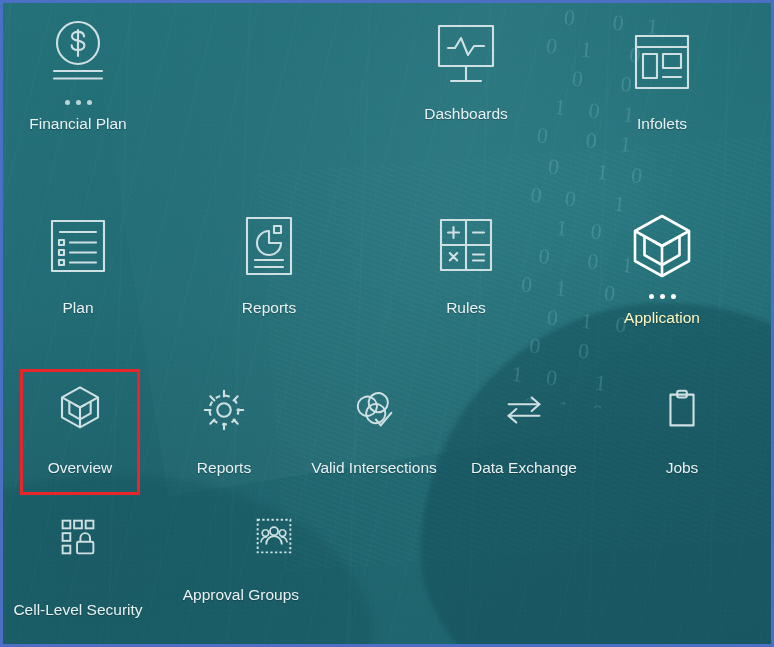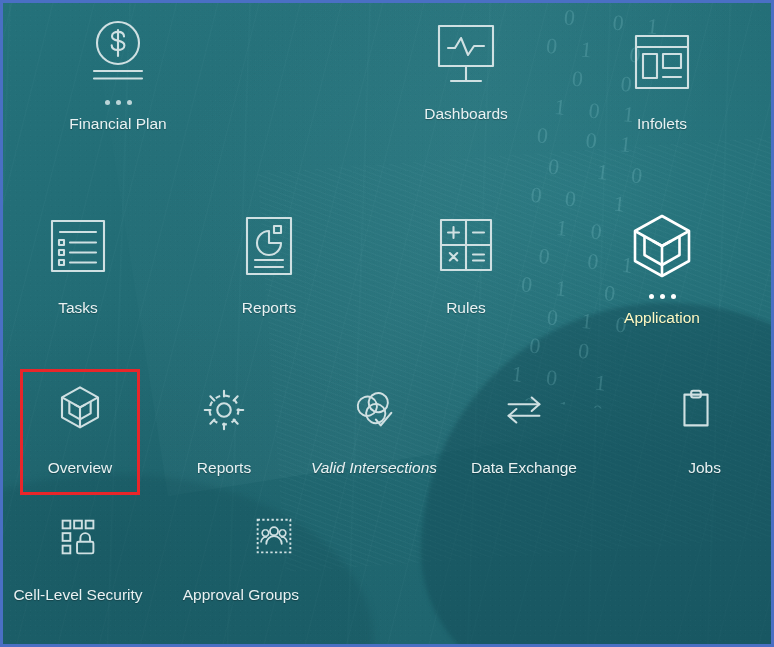--- a/index.html
+++ b/index.html
@@ -220,21 +220,21 @@
  0  0 1
 0 1  0
   0 1 0
  0  0
 1 0  1
  0 1 0</div>
     <div class="bg-noise"></div>
   </div>
 
   <div id="card-grid">
-      <div class="card" style="left: 8px; top: 14px; padding-left: 32px;">
+      <div class="card" style="left: 0px; top: 14px;">
         <div class="card-icon">
           <svg width="74" height="78" viewBox="0 0 74 78">
         <circle cx="37" cy="26" r="21" fill="none" stroke="#cfe0e2" stroke-width="2.1" stroke-linecap="round" stroke-linejoin="round"></circle>
         <path d="M37 13 L37 39" fill="none" stroke="#cfe0e2" stroke-width="2.1" stroke-linecap="round" stroke-linejoin="round"></path>
         <path d="M43 19.5 c0-3.2-2.8-4.6-6-4.6 -3.2 0-6 1.5-6 4.3 0 2.8 2.6 3.8 6 4.4 3.6 .7 6.4 1.8 6.4 4.8 0 3-3 4.5-6.4 4.5 -3.4 0-6.3-1.5-6.3-4.7" fill="none" stroke="#cfe0e2" stroke-width="2.1" stroke-linecap="round" stroke-linejoin="round"></path>
         <path d="M13 54 L61 54" fill="none" stroke="#cfe0e2" stroke-width="2.1" stroke-linecap="round" stroke-linejoin="round"></path>
         <path d="M13 61.5 L61 61.5" fill="none" stroke="#cfe0e2" stroke-width="2.1" stroke-linecap="round" stroke-linejoin="round"></path>
       </svg>
         </div>
         <div class="dots">
@@ -273,21 +273,21 @@
         <rect x="11" y="10" width="52" height="50" fill="none" stroke="#cfe0e2" stroke-width="2.1" stroke-linecap="round" stroke-linejoin="round"></rect>
         <path d="M19 21 L55 21" fill="none" stroke="#cfe0e2" stroke-width="2.1" stroke-linecap="round" stroke-linejoin="round"></path>
         <rect x="18" y="29" width="5" height="5" fill="none" stroke="#cfe0e2" stroke-width="2.1" stroke-linecap="round" stroke-linejoin="round"></rect>
         <path d="M29 31.5 L55 31.5" fill="none" stroke="#cfe0e2" stroke-width="2.1" stroke-linecap="round" stroke-linejoin="round"></path>
         <rect x="18" y="39" width="5" height="5" fill="none" stroke="#cfe0e2" stroke-width="2.1" stroke-linecap="round" stroke-linejoin="round"></rect>
         <path d="M29 41.5 L55 41.5" fill="none" stroke="#cfe0e2" stroke-width="2.1" stroke-linecap="round" stroke-linejoin="round"></path>
         <rect x="18" y="49" width="5" height="5" fill="none" stroke="#cfe0e2" stroke-width="2.1" stroke-linecap="round" stroke-linejoin="round"></rect>
         <path d="M29 51.5 L55 51.5" fill="none" stroke="#cfe0e2" stroke-width="2.1" stroke-linecap="round" stroke-linejoin="round"></path>
       </svg>
         </div>
-        <div class="card-label">Tasks</div>
+        <div class="card-label">Plan</div>
       </div>
       <div class="card" style="left: 191px; top: 208px;">
         <div class="card-icon">
           <svg width="74" height="78" viewBox="0 0 74 78">
         <rect x="15" y="7" width="44" height="56" fill="none" stroke="#cfe0e2" stroke-width="2.1" stroke-linecap="round" stroke-linejoin="round"></rect>
         <path d="M37 20 a12 12 0 1 0 12 12 L37 32 Z" fill="none" stroke="#cfe0e2" stroke-width="2.1" stroke-linecap="round" stroke-linejoin="round"></path>
         <rect x="42" y="15" width="7" height="7" fill="none" stroke="#cfe0e2" stroke-width="2.1" stroke-linecap="round" stroke-linejoin="round"></rect>
         <path d="M23 49 L51 49" fill="none" stroke="#cfe0e2" stroke-width="2.1" stroke-linecap="round" stroke-linejoin="round"></path>
         <path d="M23 56 L51 56" fill="none" stroke="#cfe0e2" stroke-width="2.1" stroke-linecap="round" stroke-linejoin="round"></path>
       </svg>
@@ -341,21 +341,21 @@
         <div class="card-icon">
           <svg width="50" height="52" viewBox="0 0 52 52">
         <circle cx="26" cy="26" r="7" fill="none" stroke="#cfe0e2" stroke-width="2.2"></circle>
         <path d="M26 6 L26 12 M26 40 L26 46 M6 26 L12 26 M40 26 L46 26
                  M11.8 11.8 L16 16 M36 36 L40.2 40.2 M40.2 11.8 L36 16 M16 36 L11.8 40.2" fill="none" stroke="#cfe0e2" stroke-width="2.2" stroke-linecap="round"></path>
         <circle cx="26" cy="26" r="15" fill="none" stroke="#cfe0e2" stroke-width="2.2" stroke-dasharray="5 5.2"></circle>
       </svg>
         </div>
         <div class="card-label">Reports</div>
       </div>
-      <div class="card" style="left: 296px; top: 368px; font-style: italic;">
+      <div class="card" style="left: 296px; top: 368px;">
         <div class="card-icon">
           <svg width="50" height="52" viewBox="0 0 52 52">
         <g transform="rotate(-18 26 24)">
           <circle cx="20" cy="20" r="10" fill="none" stroke="#cfe0e2" stroke-width="2"></circle>
           <circle cx="32" cy="20" r="10" fill="none" stroke="#cfe0e2" stroke-width="2"></circle>
           <circle cx="26" cy="30" r="10" fill="none" stroke="#cfe0e2" stroke-width="2"></circle>
         </g>
         <path d="M28 36 L33 42 L44 29" fill="none" stroke="#cfe0e2" stroke-width="2.2" stroke-linecap="round" stroke-linejoin="round"></path>
       </svg>
         </div>
@@ -365,30 +365,30 @@
         <div class="card-icon">
           <svg width="50" height="52" viewBox="0 0 52 52">
         <path d="M10 20 L42 20" fill="none" stroke="#cfe0e2" stroke-width="2.2" stroke-linecap="round"></path>
         <path d="M34 13 L42 20 L34 27" fill="none" stroke="#cfe0e2" stroke-width="2.2" stroke-linecap="round" stroke-linejoin="round"></path>
         <path d="M42 32 L10 32" fill="none" stroke="#cfe0e2" stroke-width="2.2" stroke-linecap="round"></path>
         <path d="M18 25 L10 32 L18 39" fill="none" stroke="#cfe0e2" stroke-width="2.2" stroke-linecap="round" stroke-linejoin="round"></path>
       </svg>
         </div>
         <div class="card-label">Data Exchange</div>
       </div>
-      <div class="card" style="left: 568px; top: 368px; align-items: flex-end;">
+      <div class="card" style="left: 604px; top: 368px;">
         <div class="card-icon">
           <svg width="50" height="52" viewBox="0 0 52 52">
         <rect x="14" y="10" width="24" height="32" fill="none" stroke="#cfe0e2" stroke-width="2.2" stroke-linejoin="round"></rect>
         <rect x="21" y="6" width="10" height="7" rx="2" fill="none" stroke="#cfe0e2" stroke-width="2.2" stroke-linejoin="round"></rect>
       </svg>
         </div>
         <div class="card-label">Jobs</div>
       </div>
-      <div class="card" style="left: 0px; top: 495px;">
+      <div class="card" style="left: 0px; top: 495px; gap: 15px;">
         <div class="card-icon">
           <svg width="50" height="52" viewBox="0 0 52 52">
         <rect x="10" y="9" width="8" height="8" fill="none" stroke="#cfe0e2" stroke-width="2"></rect>
         <rect x="22" y="9" width="8" height="8" fill="none" stroke="#cfe0e2" stroke-width="2"></rect>
         <rect x="34" y="9" width="8" height="8" fill="none" stroke="#cfe0e2" stroke-width="2"></rect>
         <rect x="10" y="22" width="8" height="8" fill="none" stroke="#cfe0e2" stroke-width="2"></rect>
         <rect x="10" y="35" width="8" height="8" fill="none" stroke="#cfe0e2" stroke-width="2"></rect>
         <rect x="25" y="31" width="17" height="12" rx="1.5" fill="none" stroke="#cfe0e2" stroke-width="2"></rect>
         <path d="M28.5 31 v-4 a5 5 0 0 1 10 0 v4" fill="none" stroke="#cfe0e2" stroke-width="2"></path>
       </svg>

